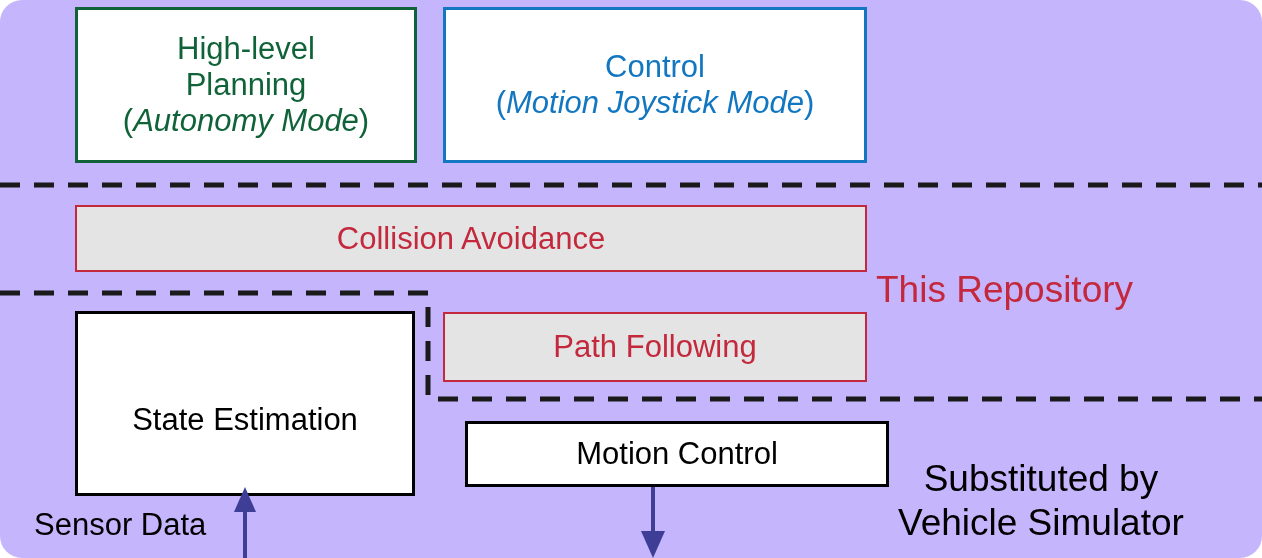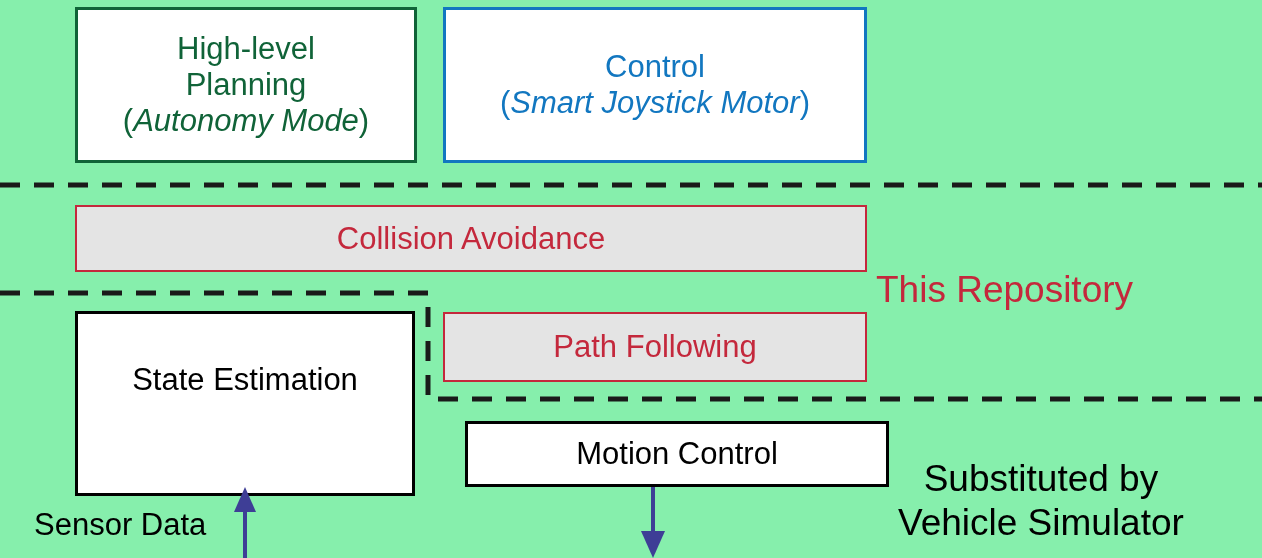--- a/index.html
+++ b/index.html
@@ -5,23 +5,24 @@
 <style>
   html, body {
     margin: 0;
     padding: 0;
     background: #ffffff;
   }
   #canvas {
     position: relative;
     width: 1262px;
     height: 558px;
-    background: #86efac;
+    background: #c4b5fd;
     overflow: hidden;
     font-family: "Liberation Sans", sans-serif;
+    border-radius: 22px;
   }
 
   .box {
     position: absolute;
     box-sizing: border-box;
     display: flex;
     align-items: center;
     justify-content: center;
     text-align: center;
     line-height: 1.16;
@@ -59,21 +60,21 @@
     color: #C4283C;
     font-size: 31px;
   }
   
   #box-state-estimation {
     left: 75px;  top: 311px; width: 340px; height: 185px;
     border: 3px solid #000000;
     color: #000000;
     font-size: 31px;
     align-items: flex-start;
-    padding-top: 48px;
+    padding-top: 88px;
   }
   
   #box-motion-control {
     left: 465px; top: 421px; width: 424px; height: 66px;
     border: 3px solid #000000;
     color: #000000;
     font-size: 31px;
   }
 
   .box-label { display: block; white-space: pre-line; }
@@ -118,21 +119,21 @@
 </head>
 <body>
 
 <div id="canvas">
 
   <div class="box" id="box-high-level-planning">
     <span class="box-label"><span>High-level</span><br><span>Planning</span><br><span>(</span><span class="em-line">Autonomy Mode</span><span>)</span></span>
   </div>
 
   <div class="box" id="box-operator">
-    <span class="box-label"><span>Control</span><br><span>(</span><span class="em-line">Smart Joystick Motor</span><span>)</span></span>
+    <span class="box-label"><span>Control</span><br><span>(</span><span class="em-line">Motion Joystick Mode</span><span>)</span></span>
   </div>
 
   <div class="box" id="box-collision-avoidance">
     <span class="box-label">Collision Avoidance</span>
   </div>
 
   <div class="box" id="box-path-following">
     <span class="box-label">Path Following</span>
   </div>
 

